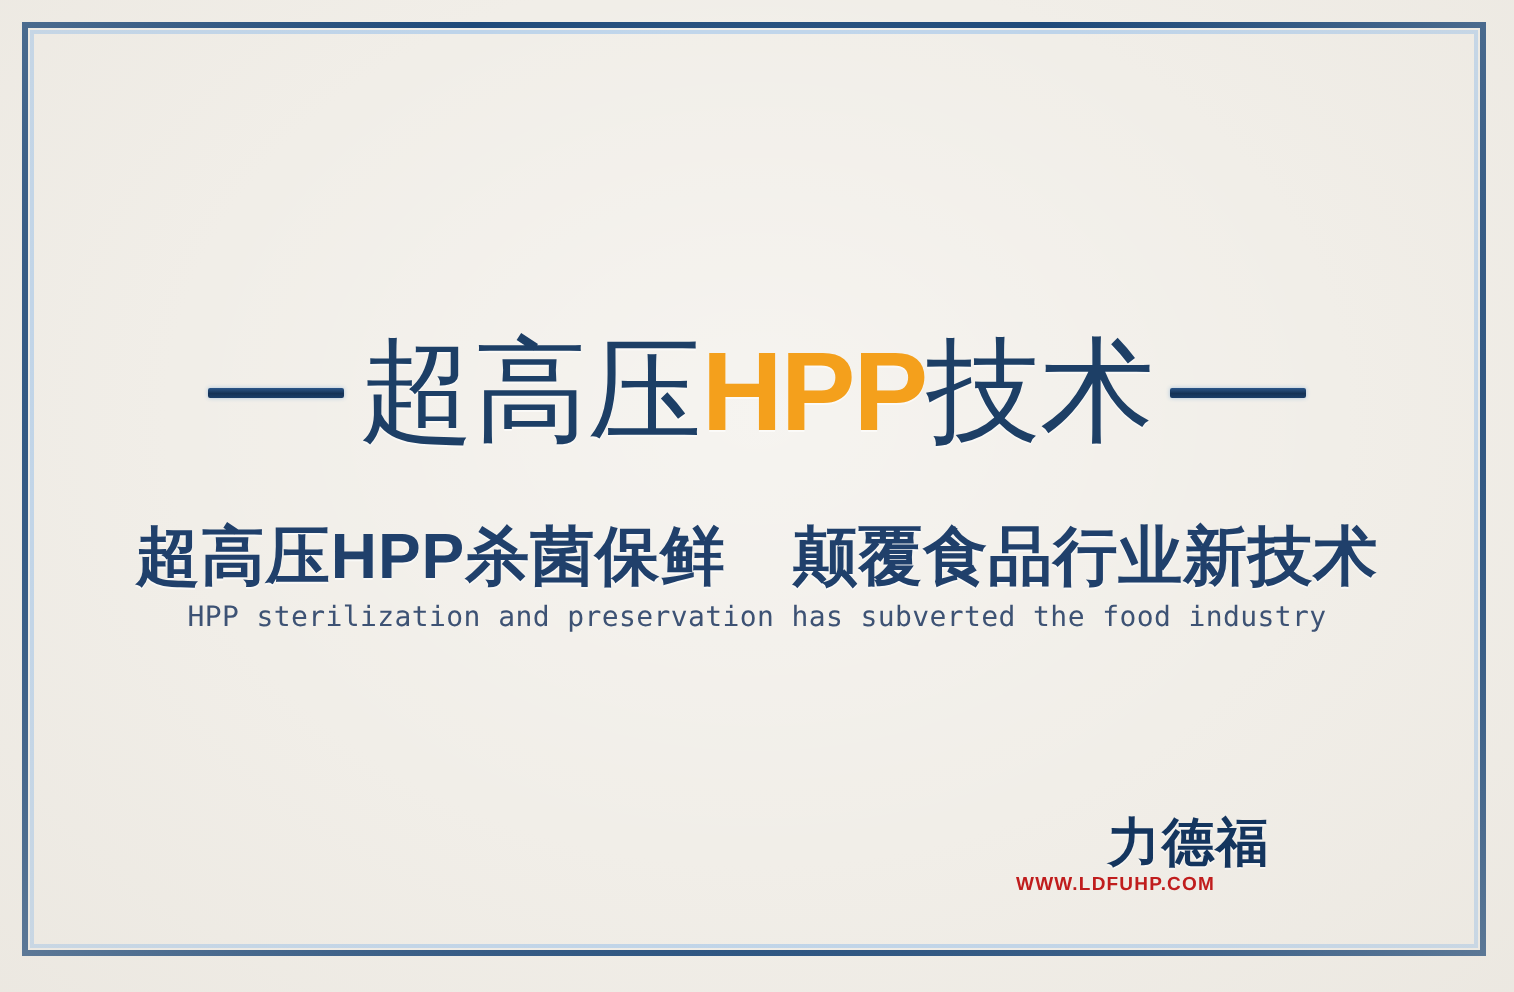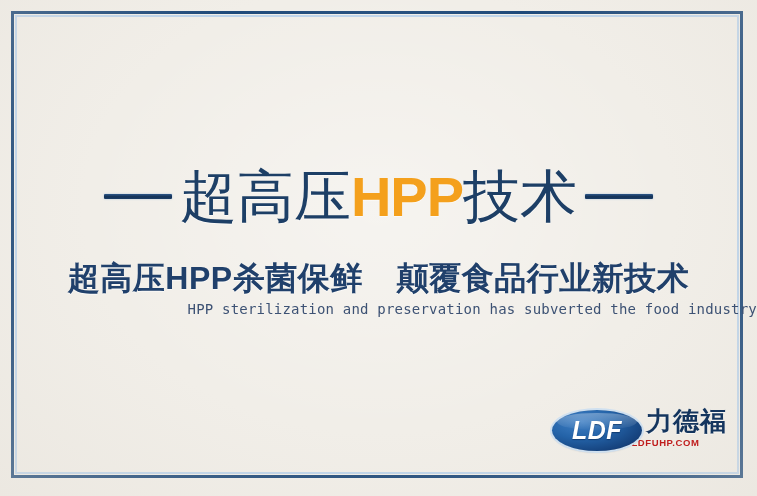--- a/index.html
+++ b/index.html
@@ -109,21 +109,21 @@
     display: inline-block;
     width: 34px;
   }
 
   
   .tagline {
     position: absolute;
     left: 0;
     right: 0;
     top: 301px;
-    text-align: right;
+    text-align: center;
     color: #3d5274;
     font-family: "DejaVu Sans Mono", "Liberation Mono", monospace;
     font-size: 14px;
     letter-spacing: 0.2px;
     white-space: nowrap;
   }
 
   
   .logo {
     position: absolute;
@@ -216,24 +216,20 @@
       <span class="dash"></span>
       <span class="title-text"><span class="cn">超高压</span><span class="hpp">HPP</span><span class="cn">技术</span></span>
       <span class="dash"></span>
     </div>
 
     <div class="subtitle"><span>超高压HPP杀菌保鲜</span><span class="gap"></span><span>颠覆食品行业新技术</span></div>
 
     <div class="tagline">HPP sterilization and preservation has subverted the food industry</div>
 
     <div class="logo">
-      <div class="logo-mark">
-        <div class="logo-oval"></div>
-        <div class="logo-ldf">LDF</div>
-      </div>
       <div class="logo-right">
         <div class="logo-cn">力德福</div>
         <div class="logo-url">WWW.LDFUHP.COM</div>
       </div>
     </div>
 
   </div>
 </div>
 
 </body></html>

